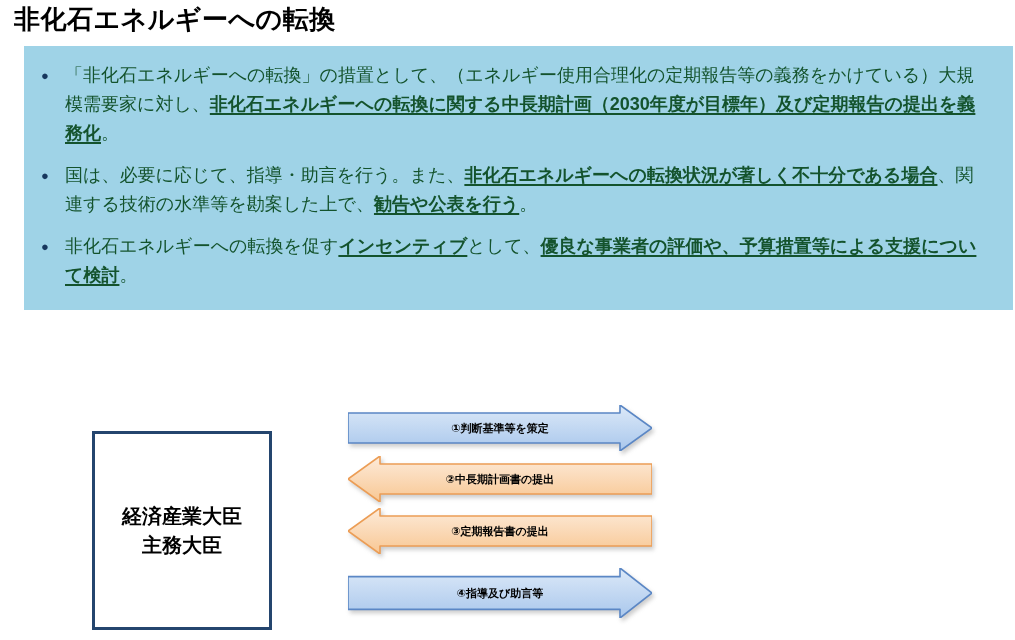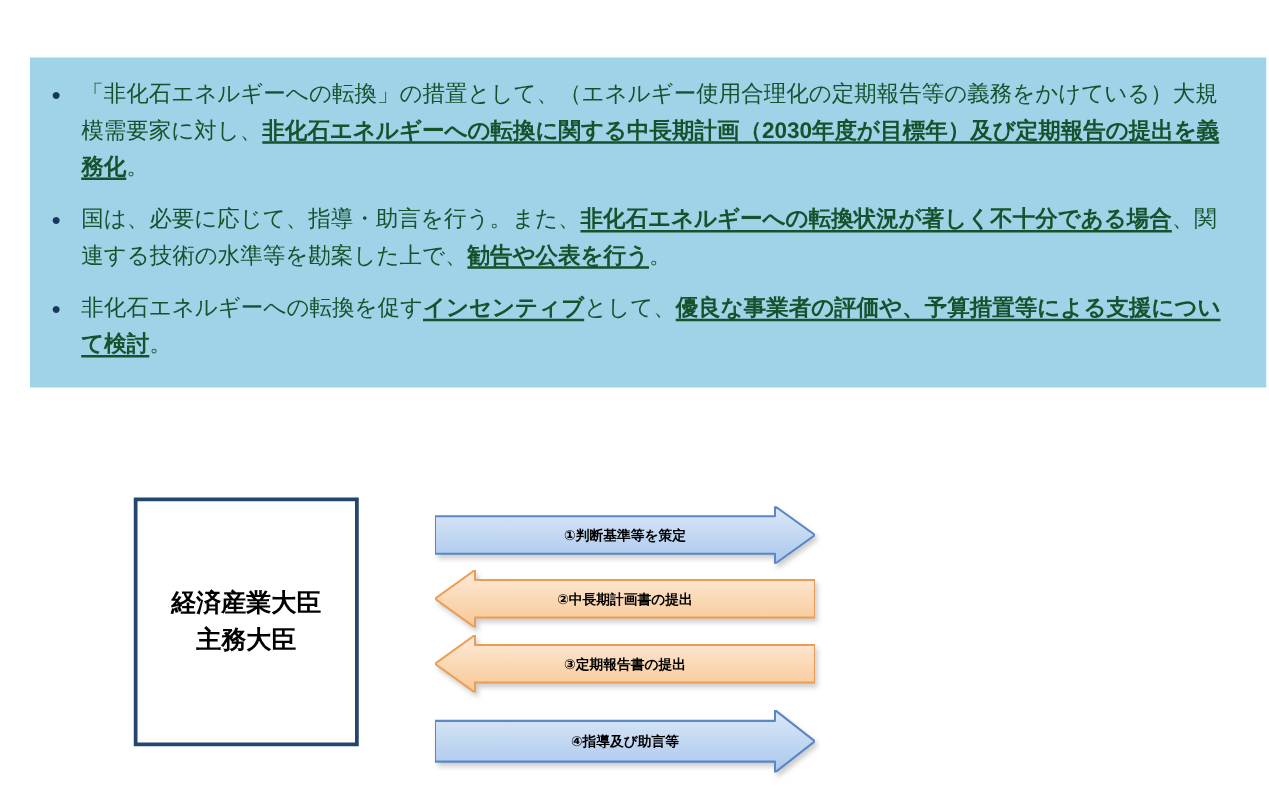--- a/index.html
+++ b/index.html
@@ -12,37 +12,38 @@
   
   .panel{position:absolute;left:24px;top:46px;width:989px;height:264px;background:var(--panel_bg);box-sizing:border-box;padding:15px 22px 10px 15px;}
   .panel ul{list-style:none;margin:0;padding:0;}
   .bullet{display:flex;margin-bottom:13px;}
   .marker{flex:0 0 24px;color:var(--bullet_marker);font-size:13px;line-height:29px;padding-left:2px;}
   .btext{flex:1;font-size:18px;line-height:29px;color:#14532d;}
   .seg.em{font-weight:bold;text-decoration:underline;text-decoration-thickness:1.5px;text-underline-offset:3px;}
 
   
   .box{position:absolute;background:#fff;box-sizing:border-box;display:flex;flex-direction:column;align-items:center;justify-content:center;text-align:center;font-weight:bold;font-size:20px;line-height:1.45;color:#000;}
-  .box.left{left:92px;top:398px;width:180px;height:199px;border:3px solid var(--left_box_border);margin-left:15px;}
+  .box.left{left:92px;top:431px;width:180px;height:199px;border:3px solid var(--left_box_border);}
   .box.right{left:701px;top:412px;width:220px;height:198px;border:3px solid var(--right_box_border);}
 
   
   .arrow{position:absolute;left:348px;width:304px;}
   .arrow.pos0{top:405px;height:46px;}
   .arrow.pos1{top:456px;height:46px;}
   .arrow.pos2{top:508px;height:46px;}
   .arrow.pos3{top:568px;height:50px;}
   .arrow svg{position:absolute;left:0;top:0;width:100%;height:100%;filter:drop-shadow(2px 3px 2px rgba(110,110,110,0.35));}
   .alabel{position:absolute;left:0;top:0;right:0;bottom:0;display:flex;align-items:center;justify-content:center;font-weight:bold;font-size:11px;color:#000;}
 </style>
 </head>
 <body>
 
 <div class="slide">
 
+  <h1 class="title">非化石エネルギーへの転換</h1>
 
   <div class="panel">
     <ul id="bullet-list">
         <li class="bullet">
           <span class="marker">●</span>
           <span class="btext"><span class="seg">「非化石エネルギーへの転換」の措置として、（エネルギー使用合理化の定期報告等の義務をかけている）大規模需要家に対し、</span><span class="seg em">非化石エネルギーへの転換に関する中長期計画（2030年度が目標年）及び定期報告の提出を義務化</span><span class="seg">。</span></span>
         </li>
         <li class="bullet">
           <span class="marker">●</span>
           <span class="btext"><span class="seg">国は、必要に応じて、指導・助言を行う。また、</span><span class="seg em">非化石エネルギーへの転換状況が著しく不十分である場合</span><span class="seg">、関連する技術の水準等を勘案した上で、</span><span class="seg em">勧告や公表を行う</span><span class="seg">。</span></span>

